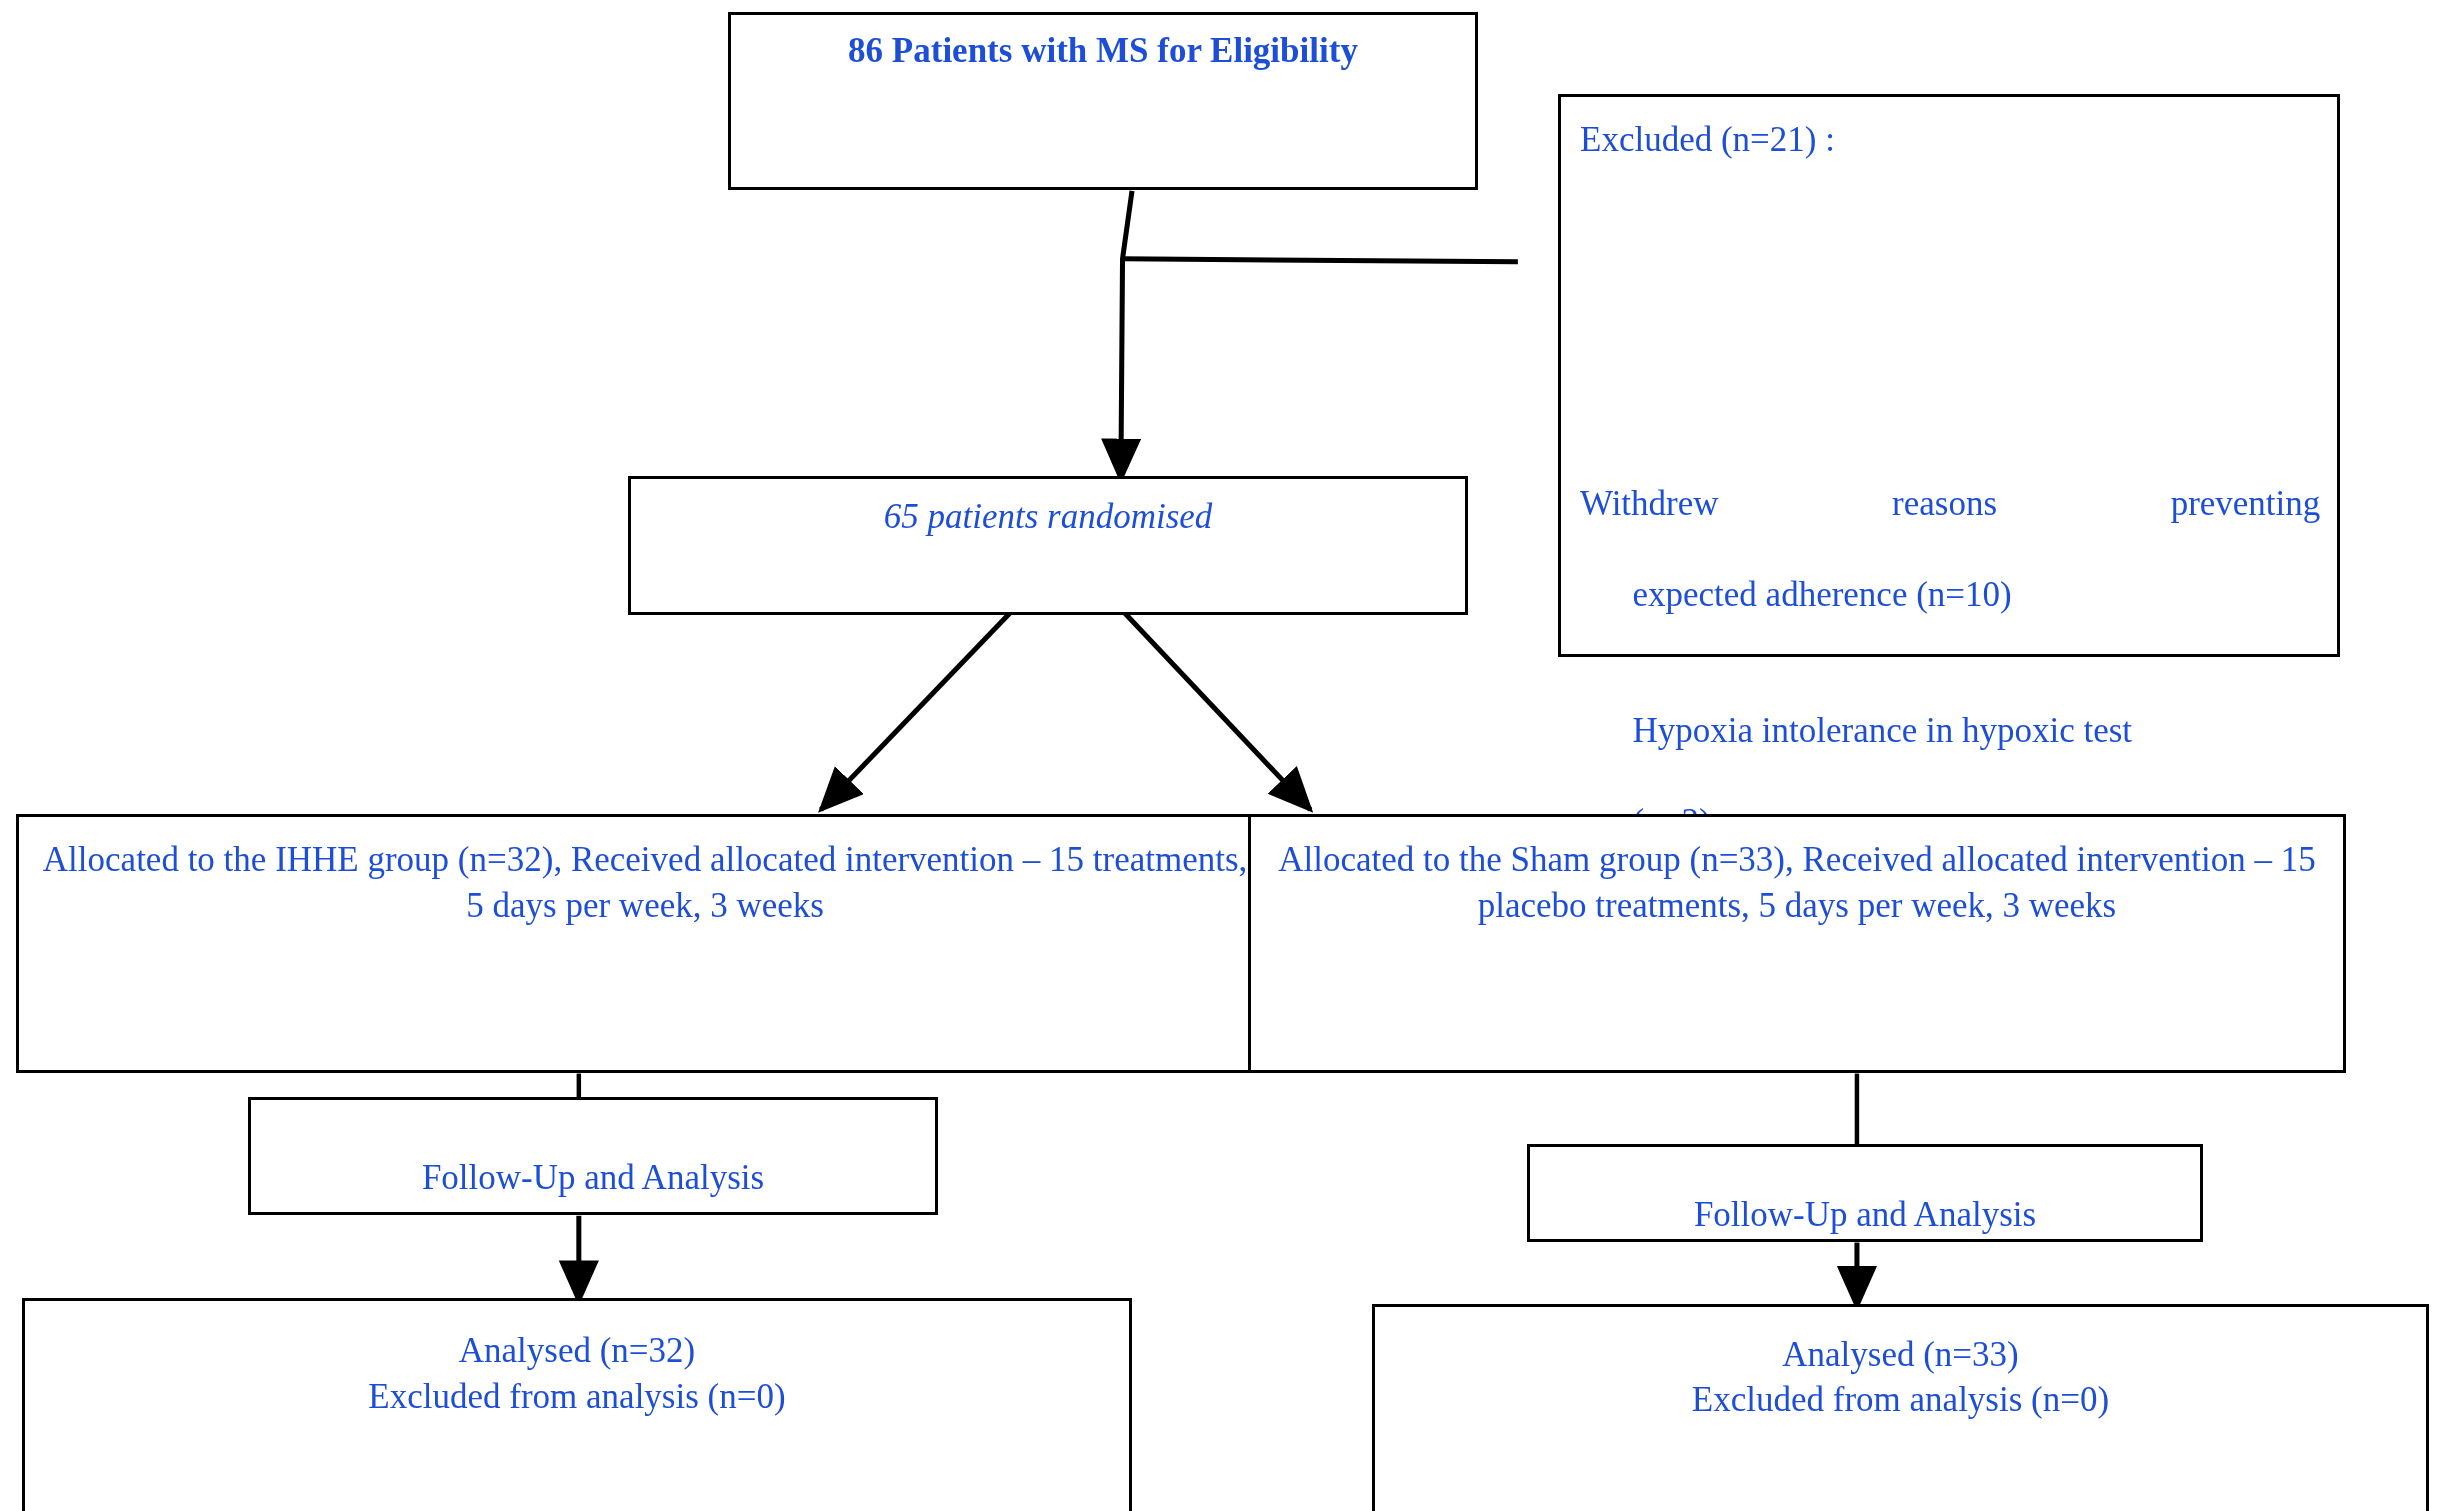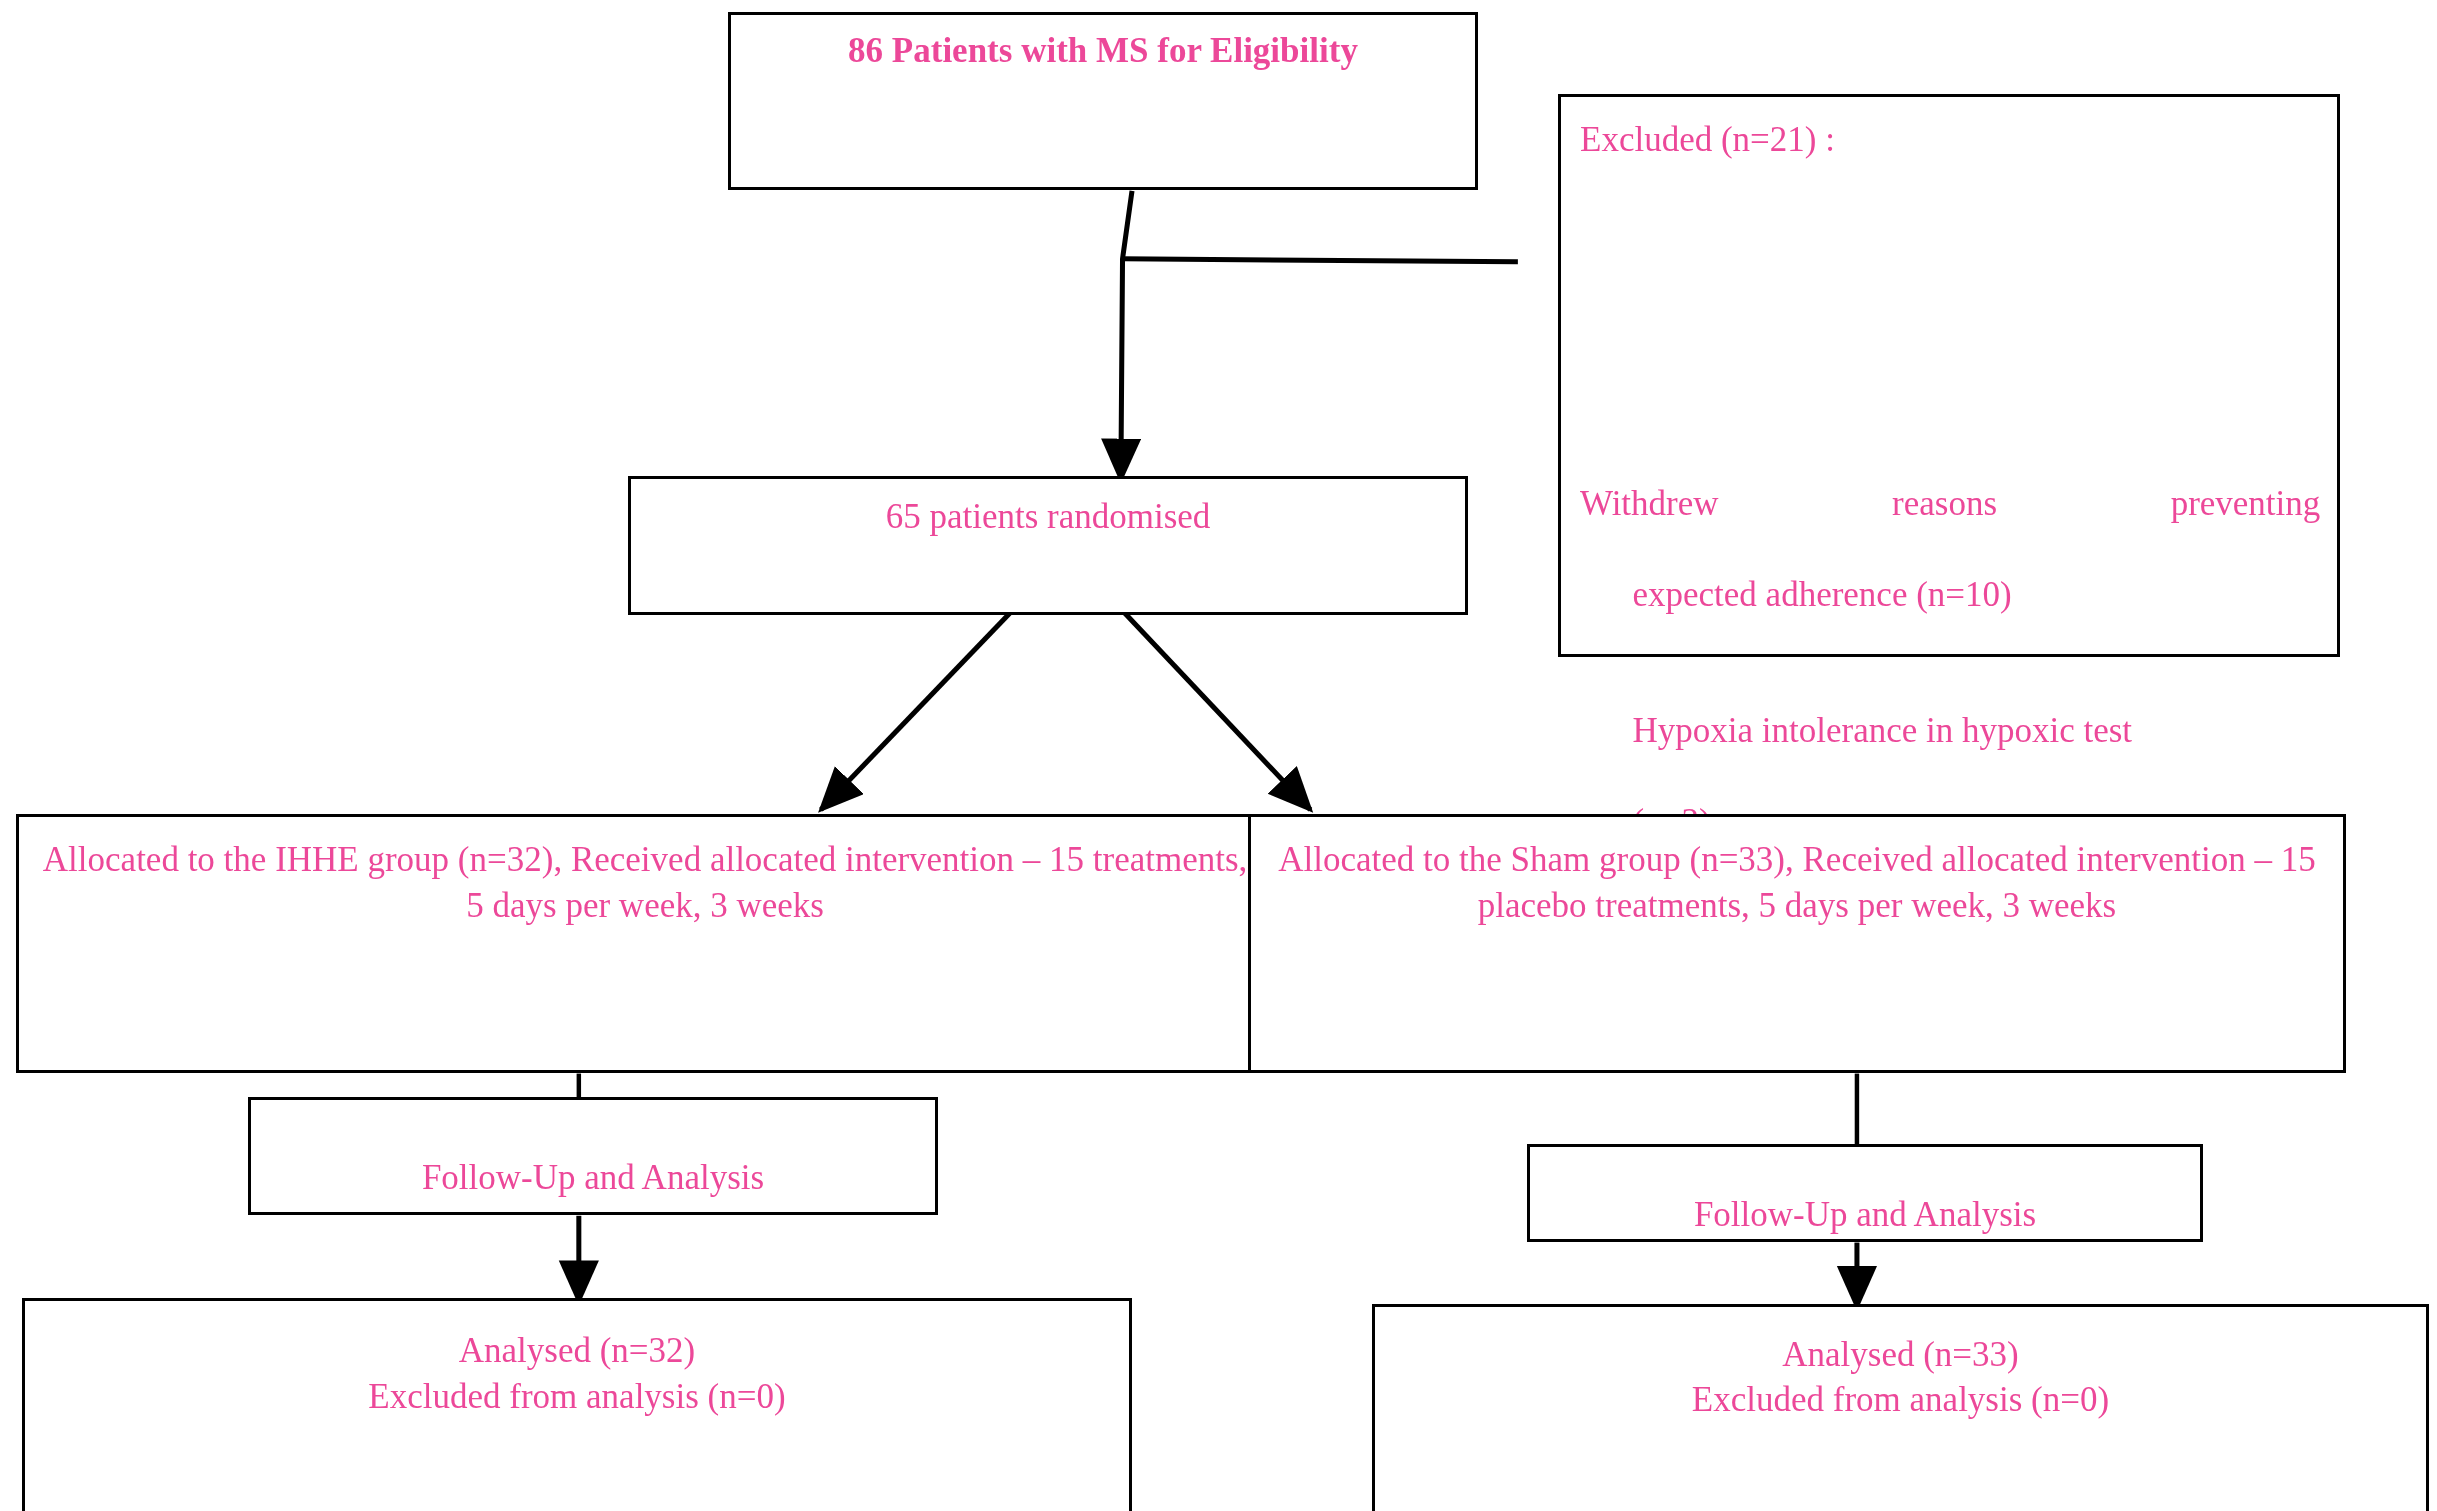--- a/index.html
+++ b/index.html
@@ -21,21 +21,21 @@
     box-sizing: border-box;
     border: 3.9px solid #000000;
     background: #ffffff;
     display: flex;
     flex-direction: column;
     z-index: 3;
   }
   .box-text {
     font-size: 35px;
     line-height: 1.30;
-    color: #ec4899;
+    color: #1d4ed8;
     white-space: pre-wrap;
   }
 
   
   #box-eligibility {
     left: 728px;
     top: 12.3px;
     width: 750px;
     height: 178px;
     align-items: center;
@@ -68,21 +68,21 @@
   
   #box-randomised {
     left: 628px;
     top: 476px;
     width: 840px;
     height: 139px;
     align-items: center;
     justify-content: flex-start;
     padding-top: 14.5px;
   }
-  #box-randomised .box-text { text-align: right; }
+  #box-randomised .box-text { text-align: right; font-style: italic; }
 
   
   #box-alloc-ihhe {
     left: 15.6px;
     top: 814px;
     width: 1259px;
     height: 259px;
     align-items: center;
     justify-content: flex-start;
     padding: 20px 14.5px 0 14.5px;

